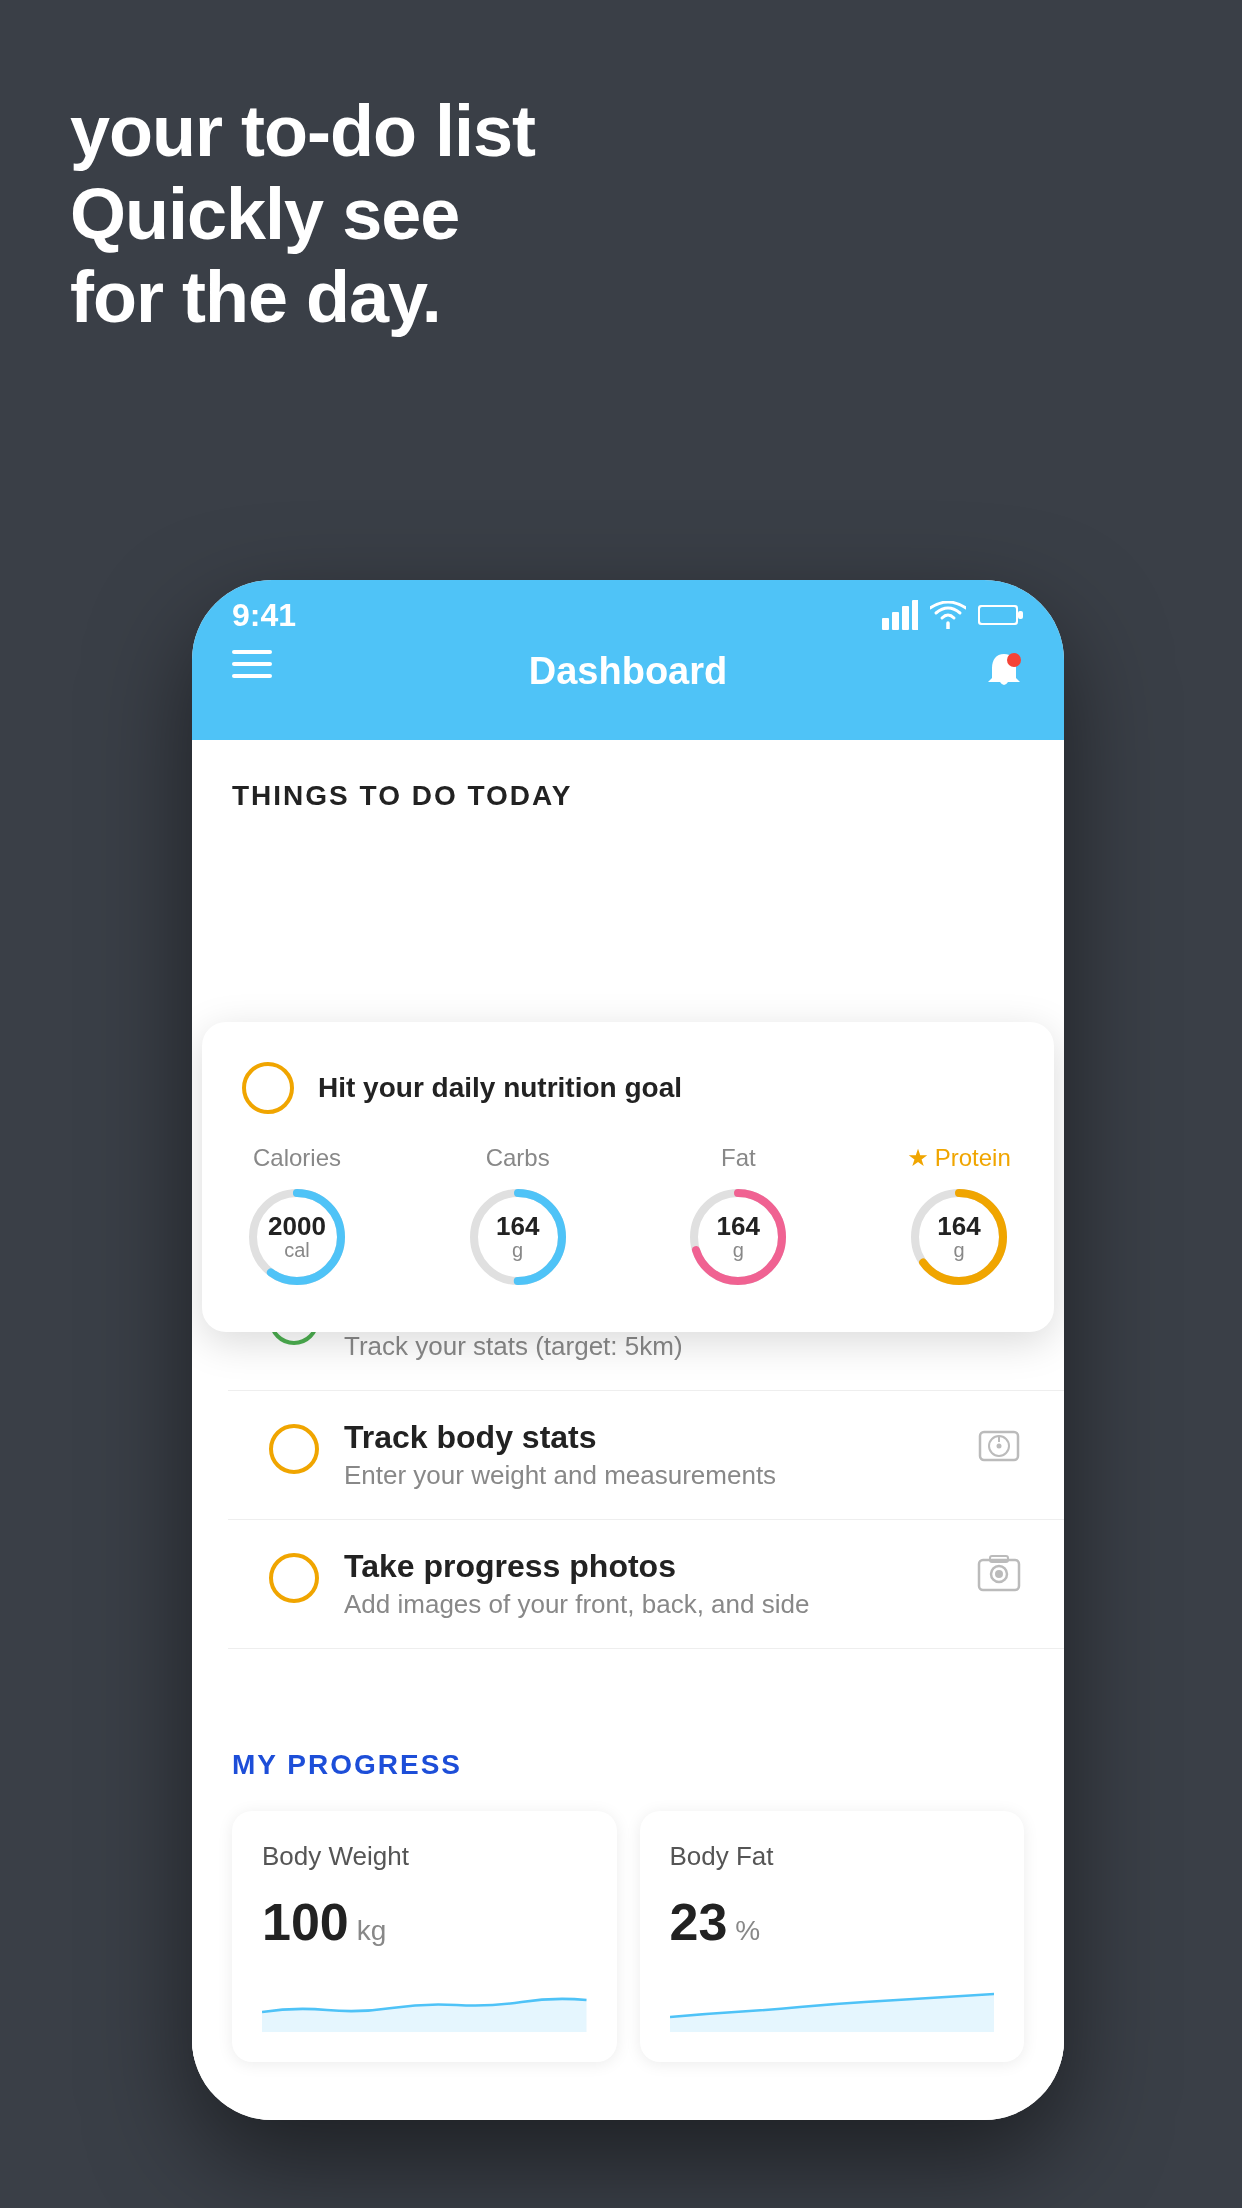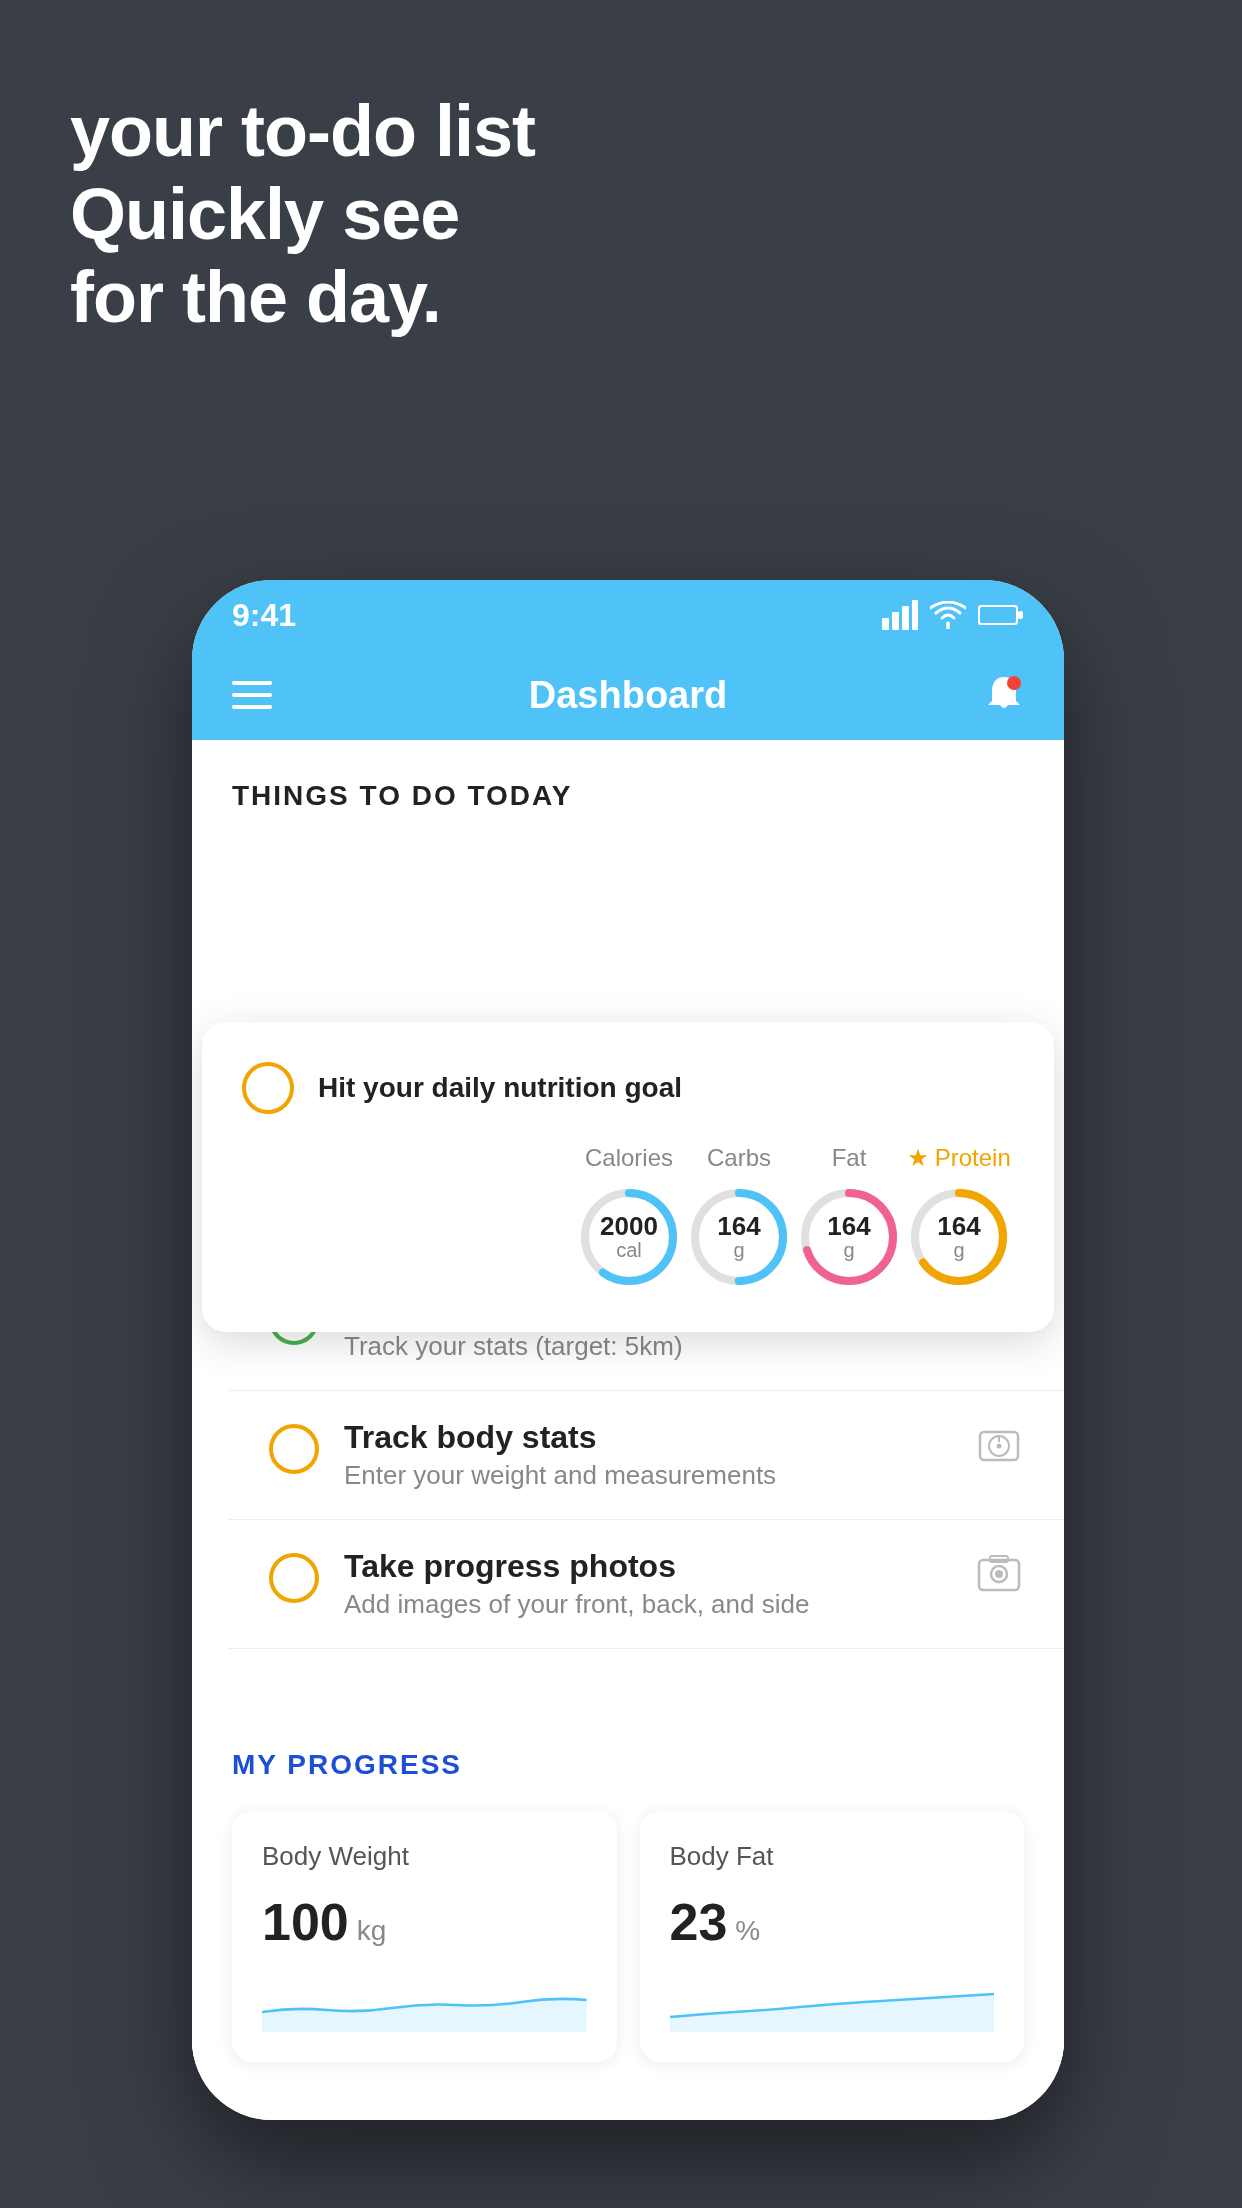--- a/index.html
+++ b/index.html
@@ -60,21 +60,20 @@
       display: flex;
       align-items: center;
       gap: 12px;
     }
 
     
     .nav-bar {
       background: #4fc3f7;
       height: 90px;
       display: flex;
-      align-items: center;
       justify-content: space-between;
       padding: 0 40px;
       gap: 19px;
     }
     .hamburger {
       display: flex;
       flex-direction: column;
       gap: 8px;
     }
     .hamburger span {
@@ -134,21 +133,21 @@
       border: 4px solid #f0a500;
       flex-shrink: 0;
     }
     .nutrition-title {
       font-size: 28px;
       font-weight: 600;
       color: #222;
     }
     .nutrition-macros {
       display: flex;
-      justify-content: flex-end;
+      justify-content: space-between;
       align-items: center;
     }
     .macro-item {
       display: flex;
       flex-direction: column;
       align-items: center;
       gap: 10px;
     }
     .macro-label {
       font-size: 24px;

